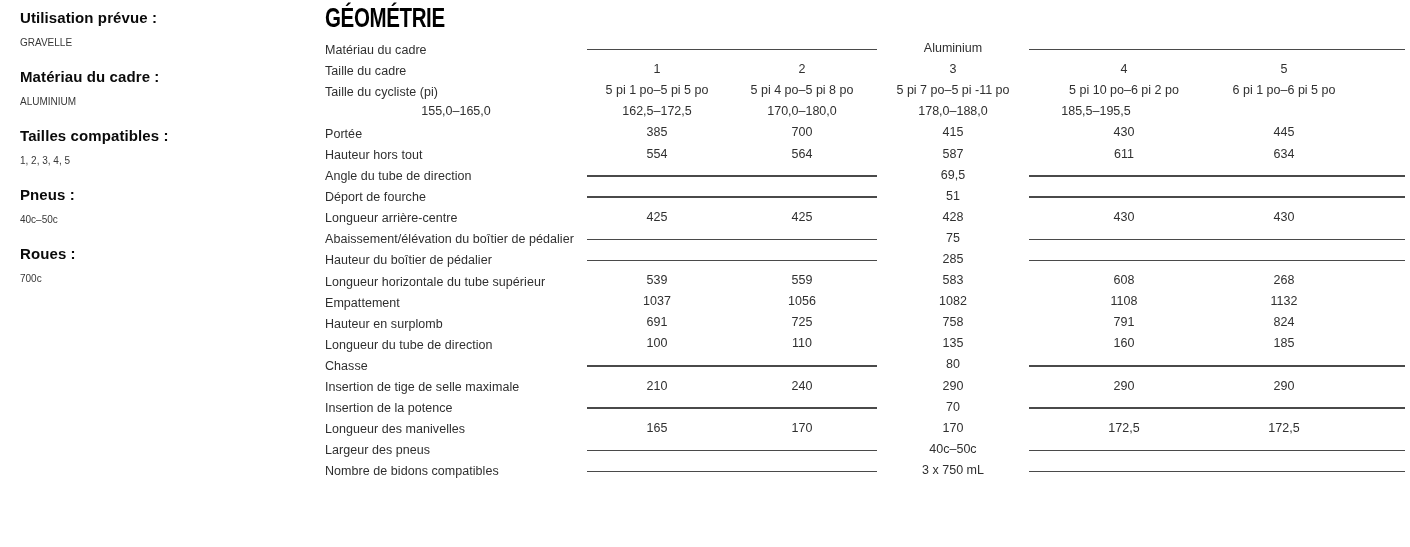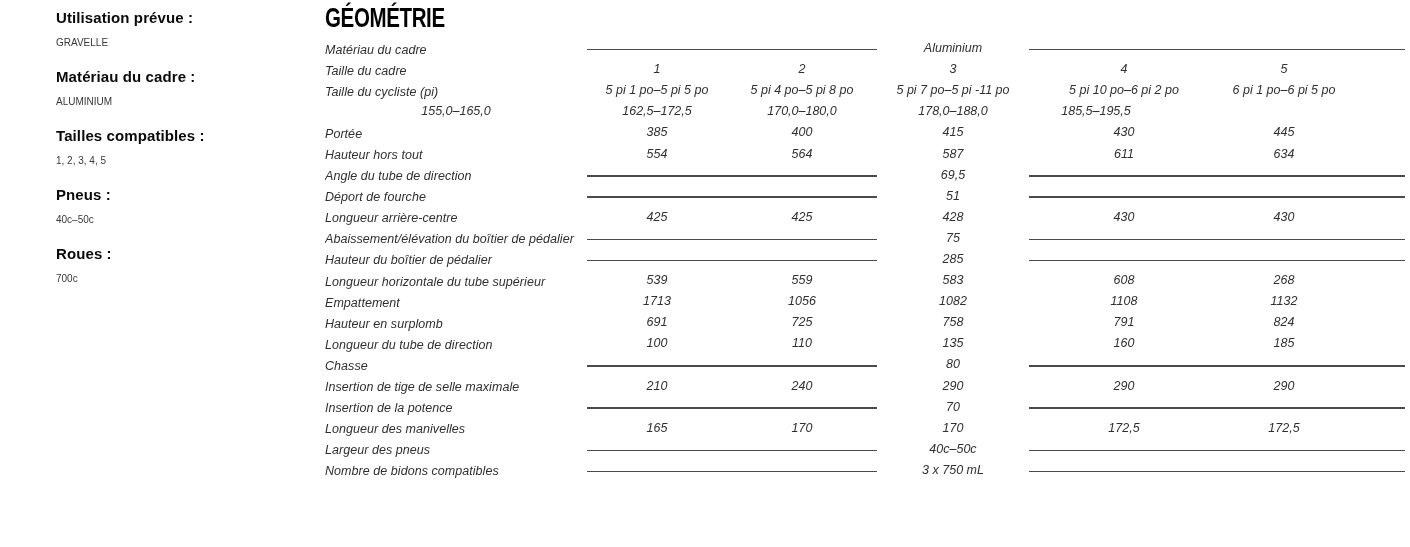--- a/index.html
+++ b/index.html
@@ -3,38 +3,38 @@
 <meta charset="utf-8">
 <style>
   html,body{margin:0;padding:0;background:#ffffff;}
   body{
     width:1410px;height:547px;position:relative;overflow:hidden;
     font-family:"Liberation Sans",sans-serif;
     -webkit-font-smoothing:antialiased;
   }
 
   
-  .sidebar{position:absolute;left:20px;top:8px;width:280px;margin-left:36px;}
+  .sidebar{position:absolute;left:20px;top:8px;width:280px;}
   .sb-item{margin-bottom:16px;}
   .sb-label{font-size:15px;font-weight:700;color:#0a0a0a;line-height:19px;letter-spacing:0.1px;}
   .sb-value{font-size:10px;color:#383838;line-height:17px;margin-top:7px;}
 
   
   .page-title{
     position:absolute;left:325px;top:5px;margin:0;
     font-size:27px;font-weight:900;color:#000;
     letter-spacing:-0.5px;line-height:26px;white-space:nowrap;
     transform:scaleX(0.76);transform-origin:left center;
   }
 
   .geo-table{position:absolute;left:325px;top:39px;width:1080px;}
   .trow{
     display:grid;
     grid-template-columns:262px 140px 150px 152px 190px 186px;
-    height:21.1px;align-items:center;font-style:italic;
+    height:21.1px;align-items:center;
   }
   .tlabel{
     font-size:12.5px;color:#2f2f2f;white-space:nowrap;
     overflow:hidden;letter-spacing:0.05px;
   }
   .tcell{
     font-size:12.5px;color:#303030;text-align:center;white-space:nowrap;
     position:relative;top:-1.5px;
   }
   .tcell.c5{padding-right:56px;}
@@ -97,21 +97,21 @@
     <div class="trow">
       <div class="tcell c1">155,0–165,0</div>
       <div class="tcell c2">162,5–172,5</div>
       <div class="tcell c3">170,0–180,0</div>
       <div class="tcell c4">178,0–188,0</div>
       <div class="tcell c5">185,5–195,5</div>
     </div>
     <div class="trow">
       <div class="tlabel">Portée</div>
       <div class="tcell c1">385</div>
-      <div class="tcell c2">400</div>
+      <div class="tcell c2">700</div>
       <div class="tcell c3">415</div>
       <div class="tcell c4">430</div>
       <div class="tcell c5">445</div>
     </div>
     <div class="trow">
       <div class="tlabel">Hauteur hors tout</div>
       <div class="tcell c1">554</div>
       <div class="tcell c2">564</div>
       <div class="tcell c3">587</div>
       <div class="tcell c4">611</div>
@@ -152,21 +152,21 @@
     <div class="trow">
       <div class="tlabel">Longueur horizontale du tube supérieur</div>
       <div class="tcell c1">539</div>
       <div class="tcell c2">559</div>
       <div class="tcell c3">583</div>
       <div class="tcell c4">608</div>
       <div class="tcell c5">268</div>
     </div>
     <div class="trow">
       <div class="tlabel">Empattement</div>
-      <div class="tcell c1">1713</div>
+      <div class="tcell c1">1037</div>
       <div class="tcell c2">1056</div>
       <div class="tcell c3">1082</div>
       <div class="tcell c4">1108</div>
       <div class="tcell c5">1132</div>
     </div>
     <div class="trow">
       <div class="tlabel">Hauteur en surplomb</div>
       <div class="tcell c1">691</div>
       <div class="tcell c2">725</div>
       <div class="tcell c3">758</div>

